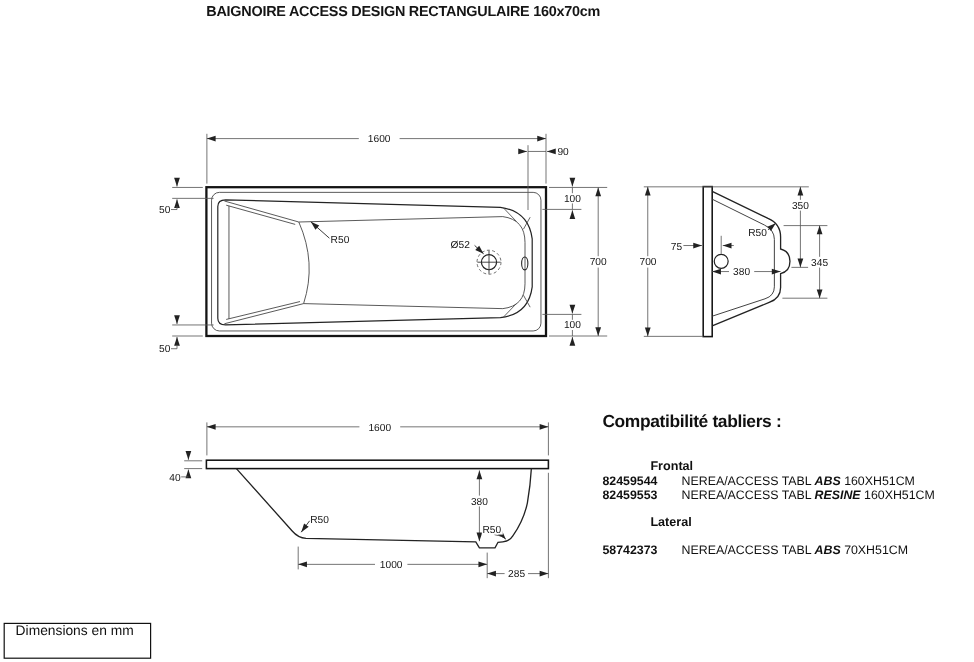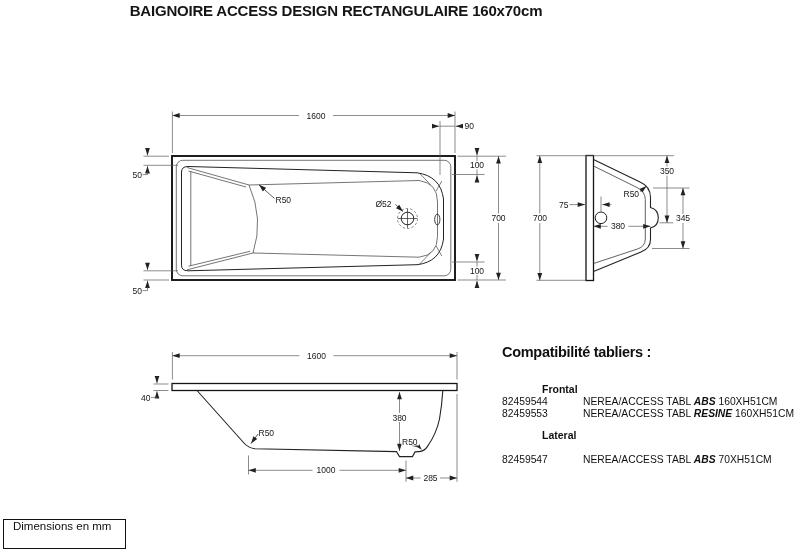--- a/index.html
+++ b/index.html
@@ -1,26 +1,26 @@
 <!DOCTYPE html>
 <html><head>
 <meta charset="utf-8">
 <style>
   html,body{margin:0;padding:0;background:#fff;}
   .stage{position:relative;width:812px;height:552px;background:#ffffff;overflow:hidden;
          font-family:"Liberation Sans",sans-serif;color:#111;}
   .title{position:absolute;top:2px;left:0;width:672px;text-align:center;
-         font-size:15px;font-weight:bold;letter-spacing:-0.2px;color:#151515;}
+         font-size:12px;font-weight:bold;letter-spacing:-0.2px;color:#151515;}
   svg{position:absolute;left:0;top:0;}
   svg text{font-family:"Liberation Sans",sans-serif;font-size:8.5px;fill:#161616;}
   .compat-heading{position:absolute;left:502px;top:344px;font-size:14.5px;font-weight:bold;
          letter-spacing:-0.3px;color:#101010;}
   .sec-label{position:absolute;left:502px;font-size:10.5px;font-weight:bold;color:#101010;padding-left:40px;}
   .part-row{position:absolute;left:502px;font-size:10.3px;color:#101010;white-space:nowrap;}
-  .part-row .code{display:inline-block;width:81px;}
+  .part-row .code{display:inline-block;width:66px;font-weight:bold;}
   .part-row .mat{font-weight:bold;font-style:italic;}
   .dims-box{position:absolute;left:3px;top:519px;width:112px;height:28px;
          border:1.3px solid #111;display:flex;padding-left:9px;
          font-size:11.5px;color:#101010;background:#fff;}
 </style>
 </head>
 <body>
 
 <div class="stage">
 
@@ -183,20 +183,20 @@
   <div class="sec-label" style="top:382.5px">Frontal</div>
   <div class="part-row" style="top:395.5px">
     <span class="code">82459544</span><span><span>NEREA/ACCESS TABL </span><span class="mat">ABS</span><span> 160XH51CM</span></span>
   </div>
   <div class="part-row" style="top:407.5px">
     <span class="code">82459553</span><span><span>NEREA/ACCESS TABL </span><span class="mat">RESINE</span><span> 160XH51CM</span></span>
   </div>
 
   <div class="sec-label" style="top:429px">Lateral</div>
   <div class="part-row" style="top:454px">
-    <span class="code">82459547</span><span><span>NEREA/ACCESS TABL </span><span class="mat">ABS</span><span> 70XH51CM</span></span>
+    <span class="code">58742373</span><span><span>NEREA/ACCESS TABL </span><span class="mat">ABS</span><span> 70XH51CM</span></span>
   </div>
 
   <div class="dims-box">
     <span>Dimensions en mm</span>
   </div>
 
 </div>
 
 </body></html>

